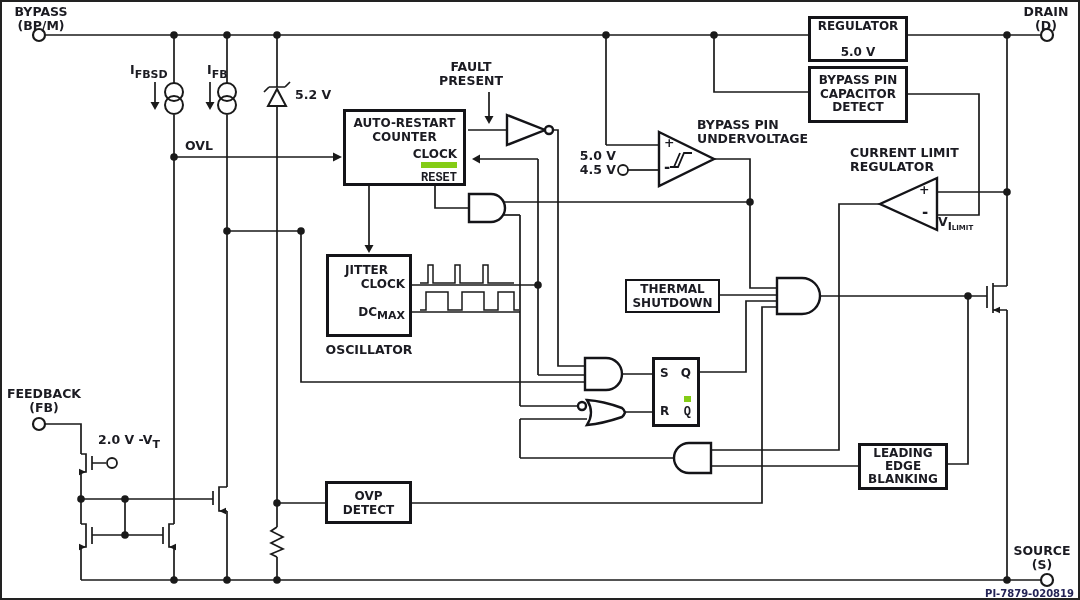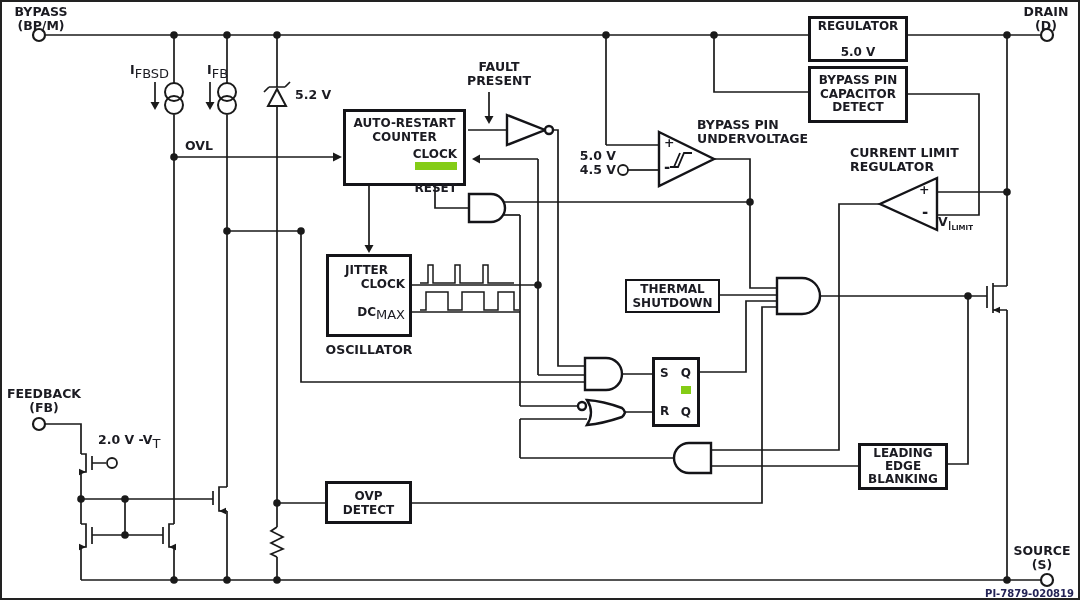--- a/index.html
+++ b/index.html
@@ -4,22 +4,22 @@
 <style>
   html,body{margin:0;padding:0;background:#fff;}
   #stage{position:relative;width:1080px;height:600px;background:#fff;border:2px solid #222;
          box-sizing:border-box;font-family:"DejaVu Sans","Liberation Sans",sans-serif;overflow:hidden;}
   .abs{position:absolute;}
   .lbl{font-weight:bold;color:#1b1b22;font-size:12.5px;line-height:14px;white-space:nowrap;}
   .blk{position:absolute;background:#fff;border:3px solid #141418;box-sizing:border-box;
        display:flex;flex-direction:column;align-items:center;justify-content:center;
        font-weight:bold;color:#1b1b22;font-size:12px;line-height:14px;text-align:center;}
   .blk.thin{border-width:2px;}
-  .ovl{display:inline-block;border-top:8px solid #84cc16;padding-top:12px;line-height:12px;}
-  sub{font-size:13px;font-weight:normal;}
+  .ovl{display:inline-block;border-top:6px solid #84cc16;padding-top:4px;line-height:12px;font-family:Liberation Mono, monospace;}
+  sub{font-size:11px;font-weight:bold;}
   .subsub{font-size:7px;font-weight:bold;vertical-align:-4px;}
   svg{position:absolute;left:0;top:0;}
   .ctr{text-align:center;}
   .rt{text-align:right;}
 </style>
 </head>
 <body>
 
 <div id="stage">
 
@@ -214,21 +214,21 @@
 </div>
 <div class="abs lbl ctr" style="left:0px;top:385px;width:84px;">
   <div>FEEDBACK</div>
       <div>(FB)</div>
 </div>
 <div class="abs lbl ctr" style="left:1002px;top:542px;width:76px;">
   <div>SOURCE</div>
       <div>(S)</div>
 </div>
 
-<div class="abs lbl ctr" style="left:447px;top:58px;width:100px;">
+<div class="abs lbl ctr" style="left:419px;top:58px;width:100px;">
   <div>FAULT</div>
       <div>PRESENT</div>
 </div>
 <div class="abs lbl" style="left:695px;top:116px;">
   <div>BYPASS PIN</div>
       <div>UNDERVOLTAGE</div>
 </div>
 <div class="abs lbl" style="left:848px;top:144px;">
   <div>CURRENT LIMIT</div>
       <div>REGULATOR</div>

